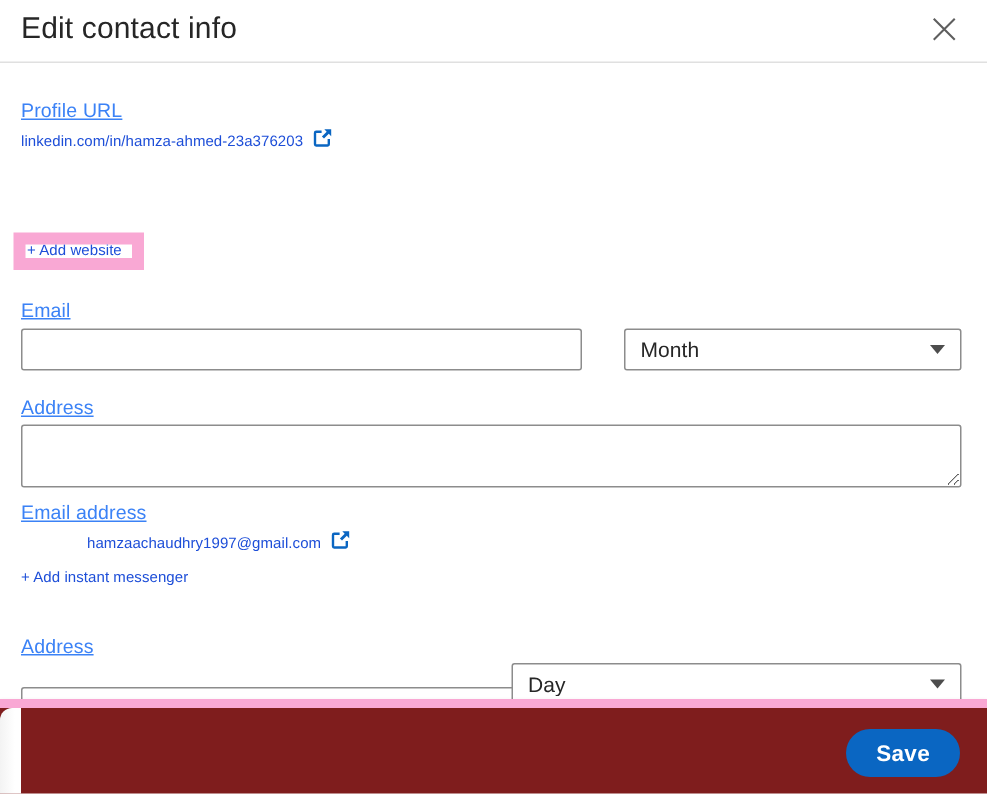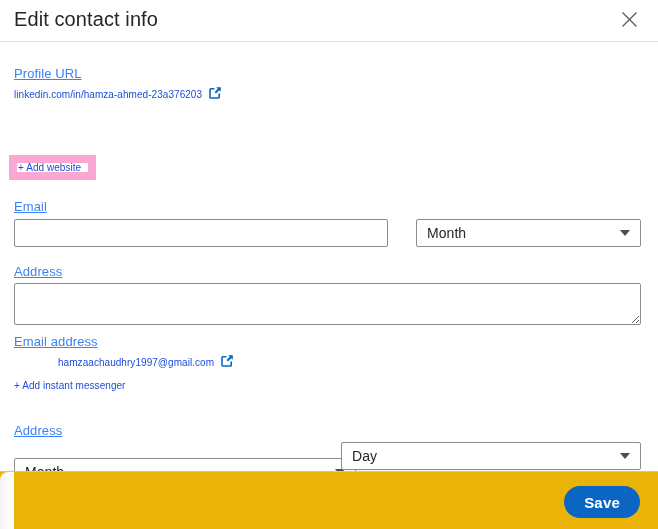--- a/index.html
+++ b/index.html
@@ -224,22 +224,22 @@
     top: 400px;
     width: 300px;
     height: 28px;
   }
 
   
   .dialog-footer {
     position: relative;
     flex: 0 0 57px;
     height: 57px;
-    border-top: 1px solid #f9a8d4;
-    background: #eab308;
+    border-top: 6px solid #f9a8d4;
+    background: #7f1d1d;
     box-shadow: 0 -1px 2px rgba(0,0,0,0.03);
   }
   .footer-left-corner {
     position: absolute;
     left: 0;
     top: 0;
     width: 14px;
     height: 57px;
     background: linear-gradient(to right, #f3f3f3, #ffffff 70%);
     border-top-left-radius: 8px;

